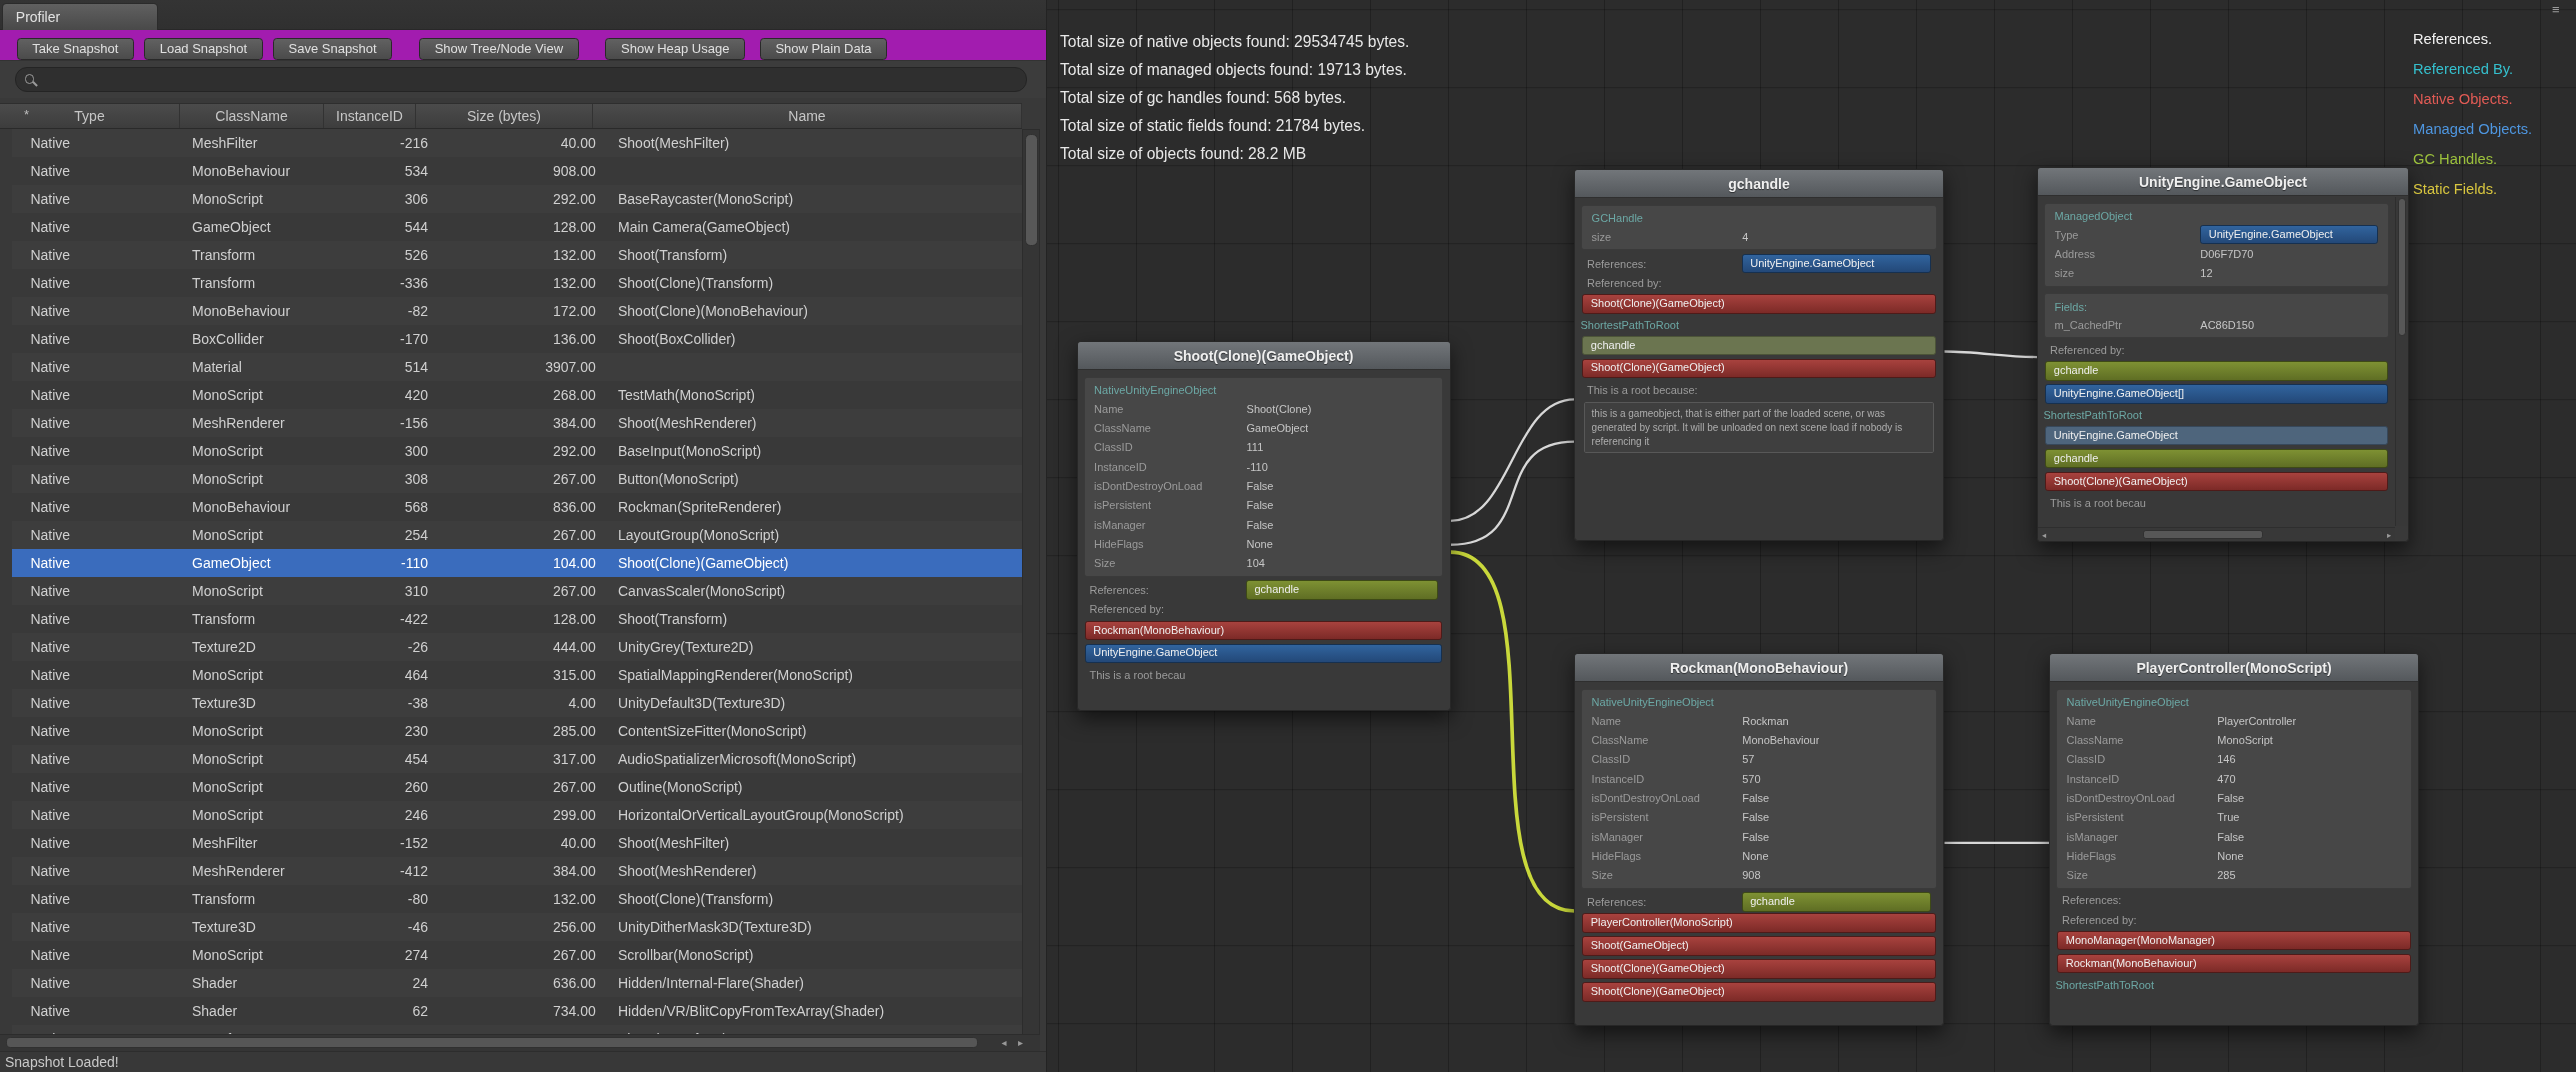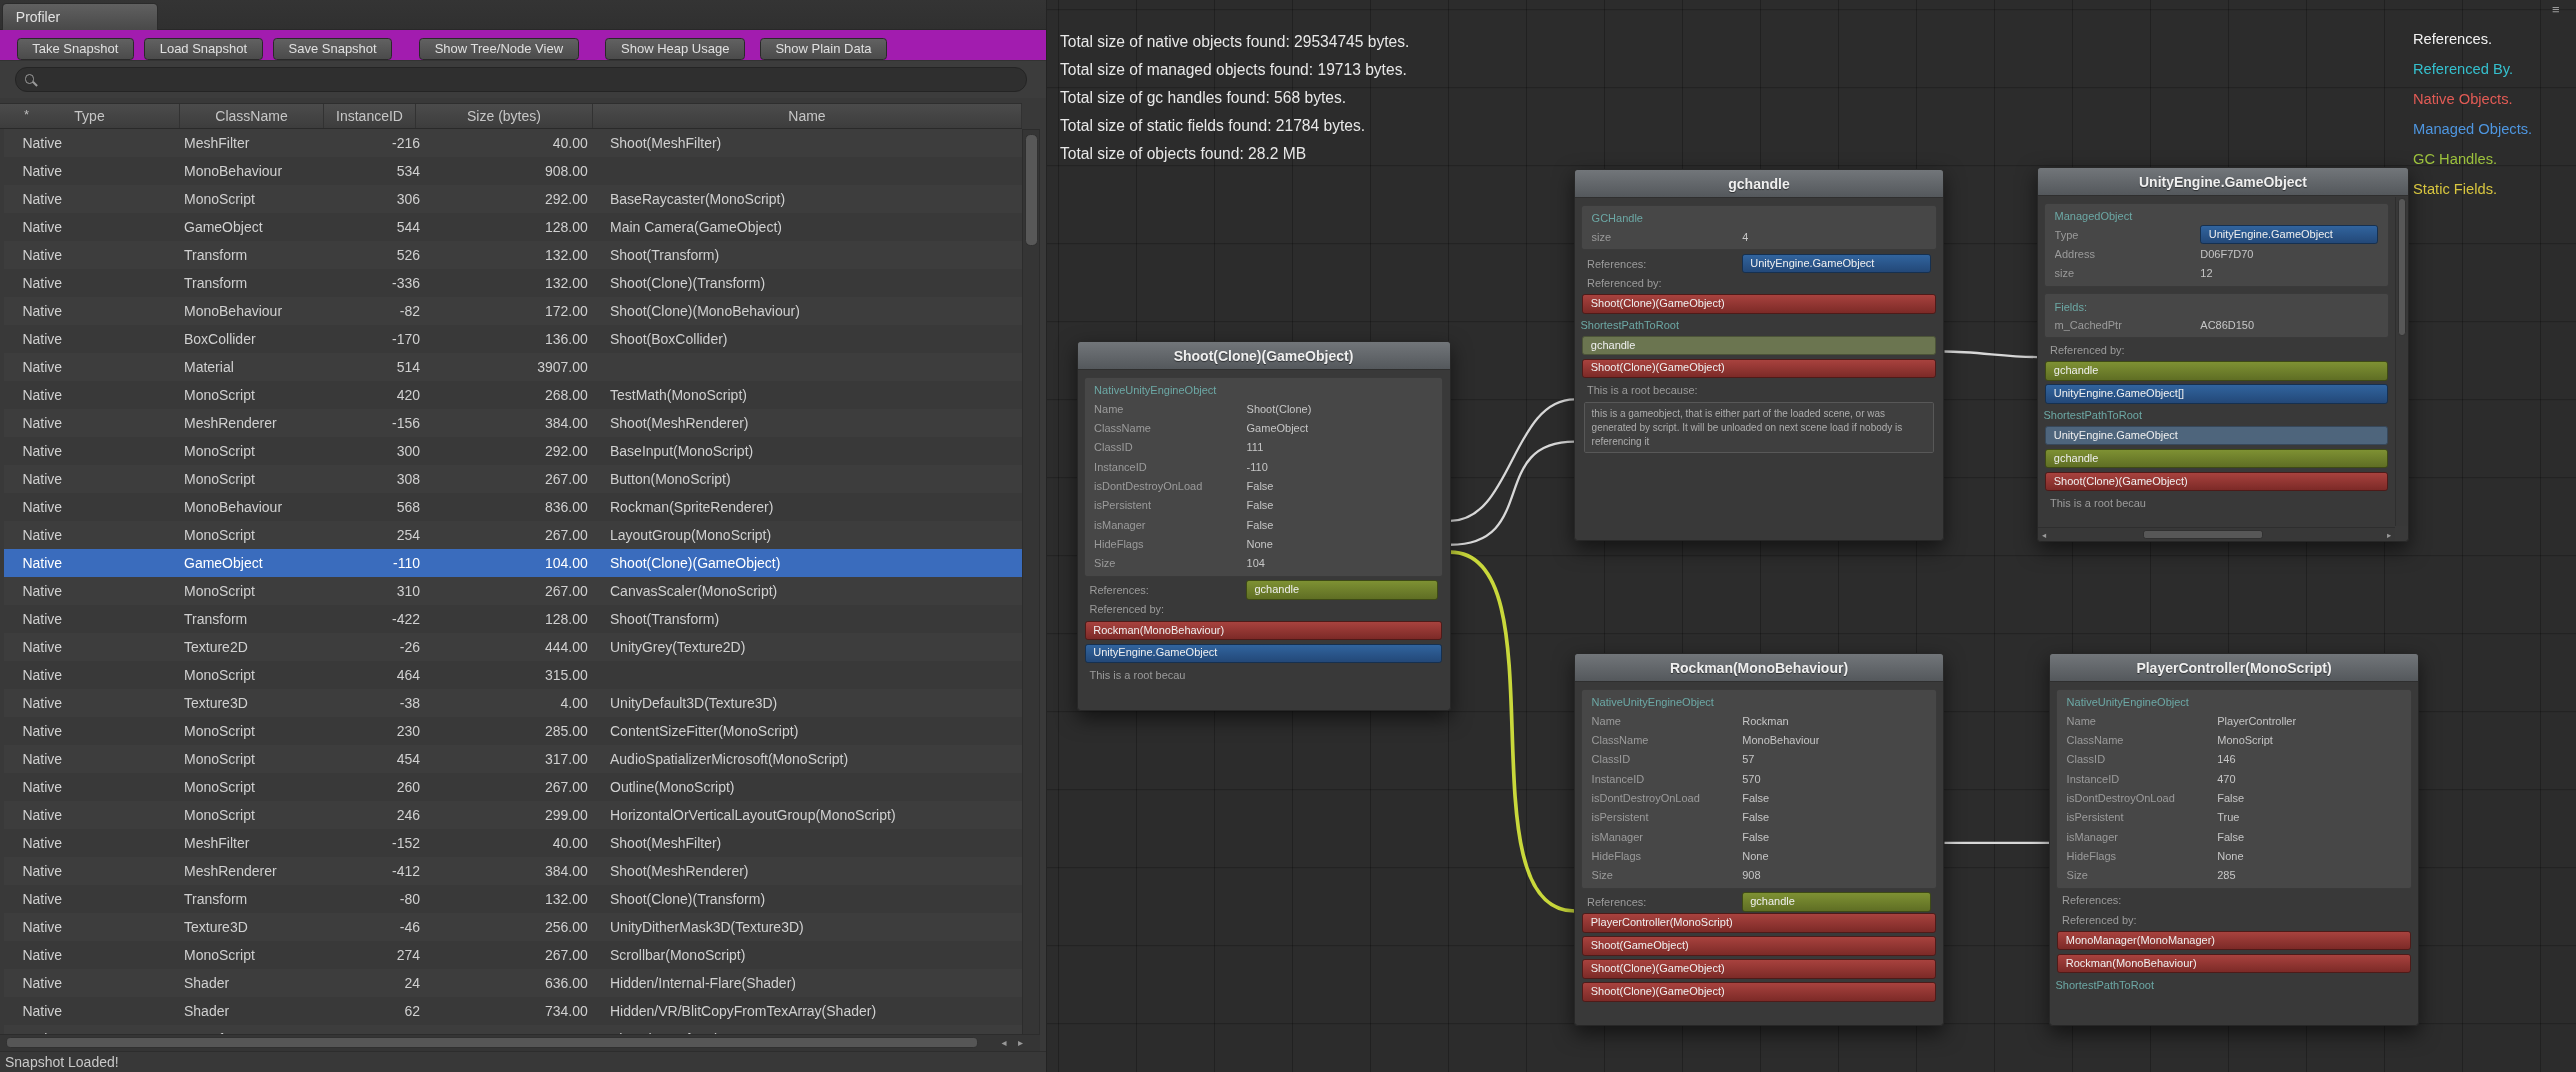--- a/index.html
+++ b/index.html
@@ -24,21 +24,21 @@
   .search-box { position:absolute; left:14.7px; top:5.5px; width:1012px; height:25px; background:#2F2F2F; border:0.9px solid #242424; border-radius:12px; display:flex; align-items:center; padding-left:9.2px; }
   .mag { width:9.2px; height:9.2px; border:1.8px solid #9A9A9A; border-radius:50%; position:relative; flex:0 0 auto; }
   .mag::after { content:""; position:absolute; width:6.4px; height:1.8px; background:#9A9A9A; transform:rotate(45deg); right:-5.5px; bottom:-1.8px; }
   .search-input { flex:1; background:transparent; border:none; outline:none; color:#DDD; font-size:13px; padding:0 9.2px; font-family:"Liberation Sans",sans-serif; }
 
   .thead { position:absolute; left:0; top:103px; width:1022px; height:26px; background:linear-gradient(#4B4B4B,#3D3D3D); border-top:0.9px solid #2E2E2E; border-bottom:0.9px solid #2A2A2A; display:flex; color:#C6C6C6; }
   .sortstar { position:absolute; left:24px; top:2.8px; color:#BDBDBD; font-size:13px; z-index:2; }
   .hcell { line-height:24px; font-size:14px; text-align:center; border-right:0.9px solid #323232; white-space:nowrap; overflow:hidden; }
   .c0 { width:180px; } .c1 { width:144px; } .c2 { width:92px; } .c3 { width:177px; } .c4 { flex:1; }
 
-  .tbody { position:absolute; left:4px; top:129px; width:1022px; height:906px; overflow:hidden; }
+  .tbody { position:absolute; left:12px; top:129px; width:1022px; height:906px; overflow:hidden; }
   .trow { display:flex; height:28px; line-height:28px; font-size:14px; background:#393939; color:#D0D0D0; }
   .trow.alt { background:#3D3D3D; }
   .trow.sel { background:#3A6CBD; color:#FFFFFF; }
   .cell { white-space:nowrap; overflow:hidden; }
   .cell.c0 { padding-left:18.4px; }
   .cell.c2 { text-align:right; }
   .cell.c3 { text-align:right; padding-right:9.2px; }
   .cell.c4 { padding-left:13px; }
 
   .vscroll { position:absolute; left:1022px; top:129px; width:18.4px; height:906px; background:#353535; border:0.9px solid #2C2C2C; }
@@ -268,20 +268,21 @@
         <div class="cell c1">Texture2D</div>
         <div class="cell c2">-26</div>
         <div class="cell c3">444.00</div>
         <div class="cell c4">UnityGrey(Texture2D)</div>
       </div>
       <div class="trow">
         <div class="cell c0">Native</div>
         <div class="cell c1">MonoScript</div>
         <div class="cell c2">464</div>
         <div class="cell c3">315.00</div>
+        <div class="cell c4">SpatialMappingRenderer(MonoScript)</div>
       </div>
       <div class="trow alt">
         <div class="cell c0">Native</div>
         <div class="cell c1">Texture3D</div>
         <div class="cell c2">-38</div>
         <div class="cell c3">4.00</div>
         <div class="cell c4">UnityDefault3D(Texture3D)</div>
       </div>
       <div class="trow">
         <div class="cell c0">Native</div>

